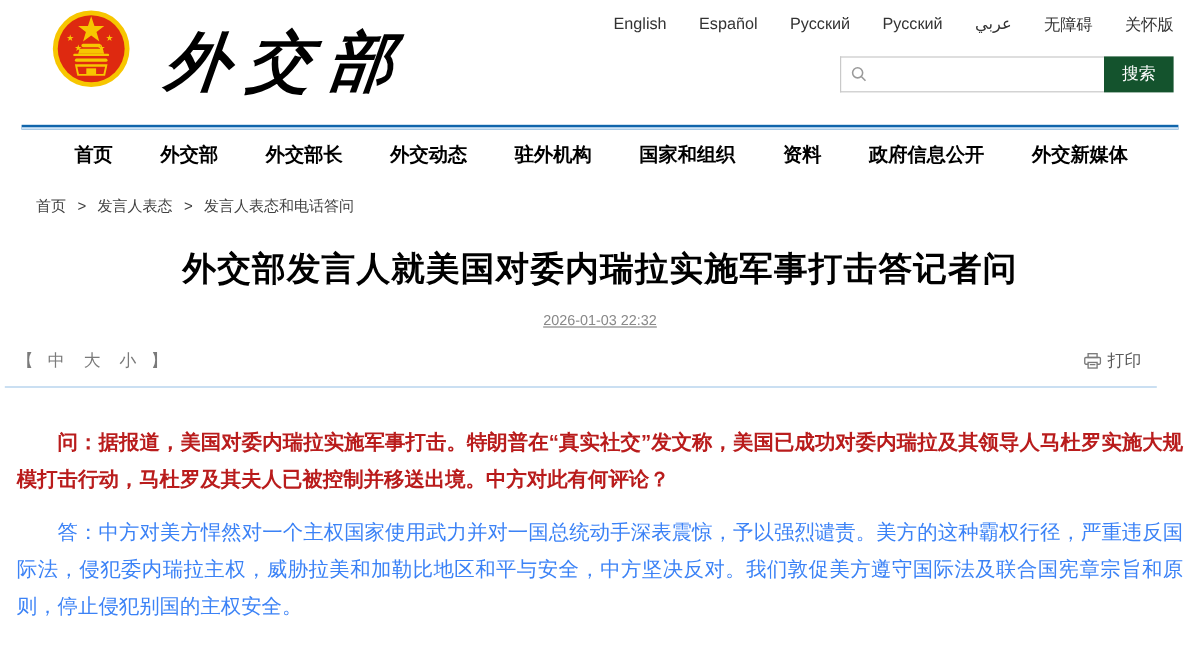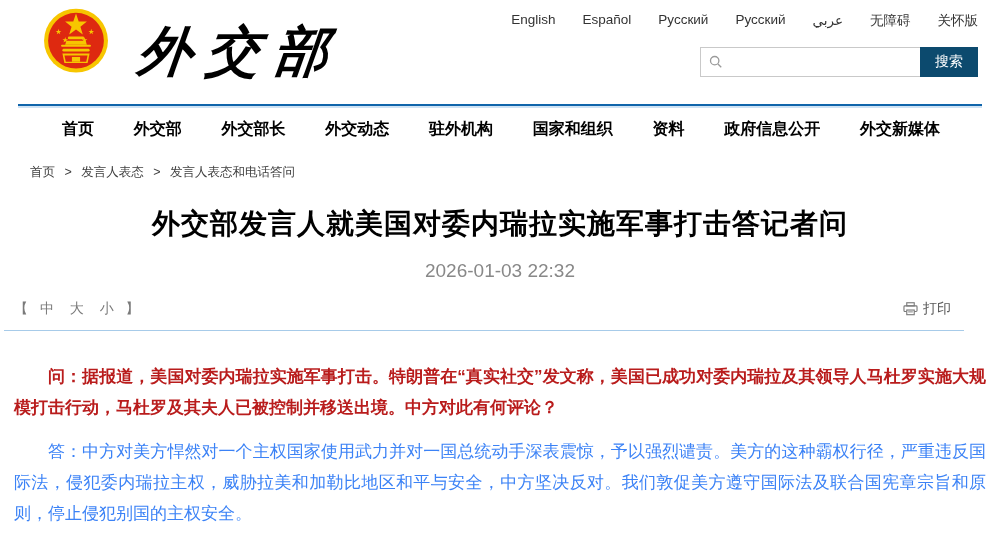--- a/index.html
+++ b/index.html
@@ -29,21 +29,21 @@
   .search-box {
     display: flex; align-items: center; width: 220px; height: 30px;
     border: 1px solid #c9c9c9; border-right: none; background: #fff; padding-left: 8px;
   }
   .search-box input {
     border: none; outline: none; flex: 1; height: 26px; font-size: 13px;
     font-family: "Liberation Sans", sans-serif; color: #333; margin-left: 6px; background: transparent;
   }
   .search-btn {
     width: 58px; height: 30px; border: none; cursor: pointer;
-    background: #0c4a6e; color: #fff; font-size: 14px;
+    background: #14532d; color: #fff; font-size: 14px;
     font-family: "Liberation Sans", sans-serif;
   }
   .mag-icon { width: 14px; height: 14px; display: inline-block; }
 
   
   .blue-rule { margin: 0 18px; height: 4px; background: #1065ab; border-bottom: 2px solid #cfe3f5; }
   .nav {
     display: flex; justify-content: space-between; align-items: center;
     padding: 0 60px 0 62px; height: 42px;
   }
@@ -56,21 +56,21 @@
   .breadcrumb { padding: 14px 0 0 30px; font-size: 12.5px; color: #404040; }
   .breadcrumb a { color: #404040; text-decoration: none; cursor: pointer; }
   .breadcrumb .sep { margin: 0 6px; color: #404040; }
 
   
   .article { padding: 0 14px; }
   .article-title {
     text-align: center; font-size: 28px; font-weight: 600; color: #000;
     margin-top: 24px; letter-spacing: 1px;
   }
-  .article-date { text-align: center; font-size: 19px; color: #888; margin-top: 17px; }
+  .article-date { text-align: center; font-size: 12px; color: #888; margin-top: 17px; text-decoration: underline; }
   .tools-row {
     display: flex; justify-content: space-between; align-items: center;
     margin-top: 18px; padding-right: 35px; font-size: 14px; color: #7a7a7a;
   }
   .font-sizer { letter-spacing: 2px; }
   .font-sizer span { cursor: pointer; margin: 0 4px; }
   .font-sizer .bracket { cursor: default; margin: 0; }
   .print-group { display: flex; align-items: center; margin-left: 38px; color: #595959; cursor: pointer; }
   .print-group svg { margin-right: 5px; }
   .light-rule { border: none; border-top: 1px solid #a7cbe9; margin: 12px 0 0 -10px; width: 960px; }

